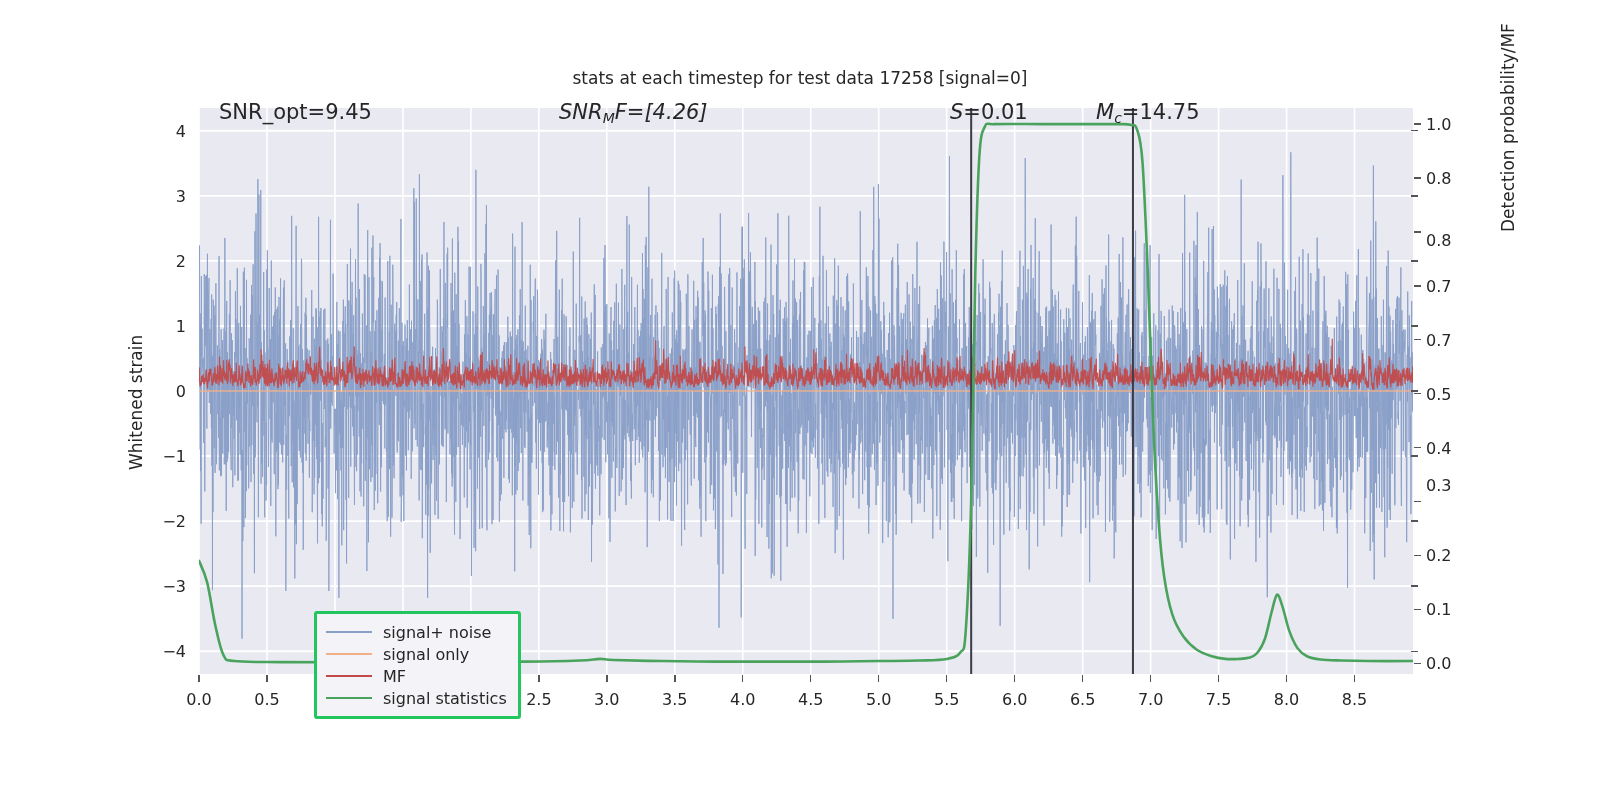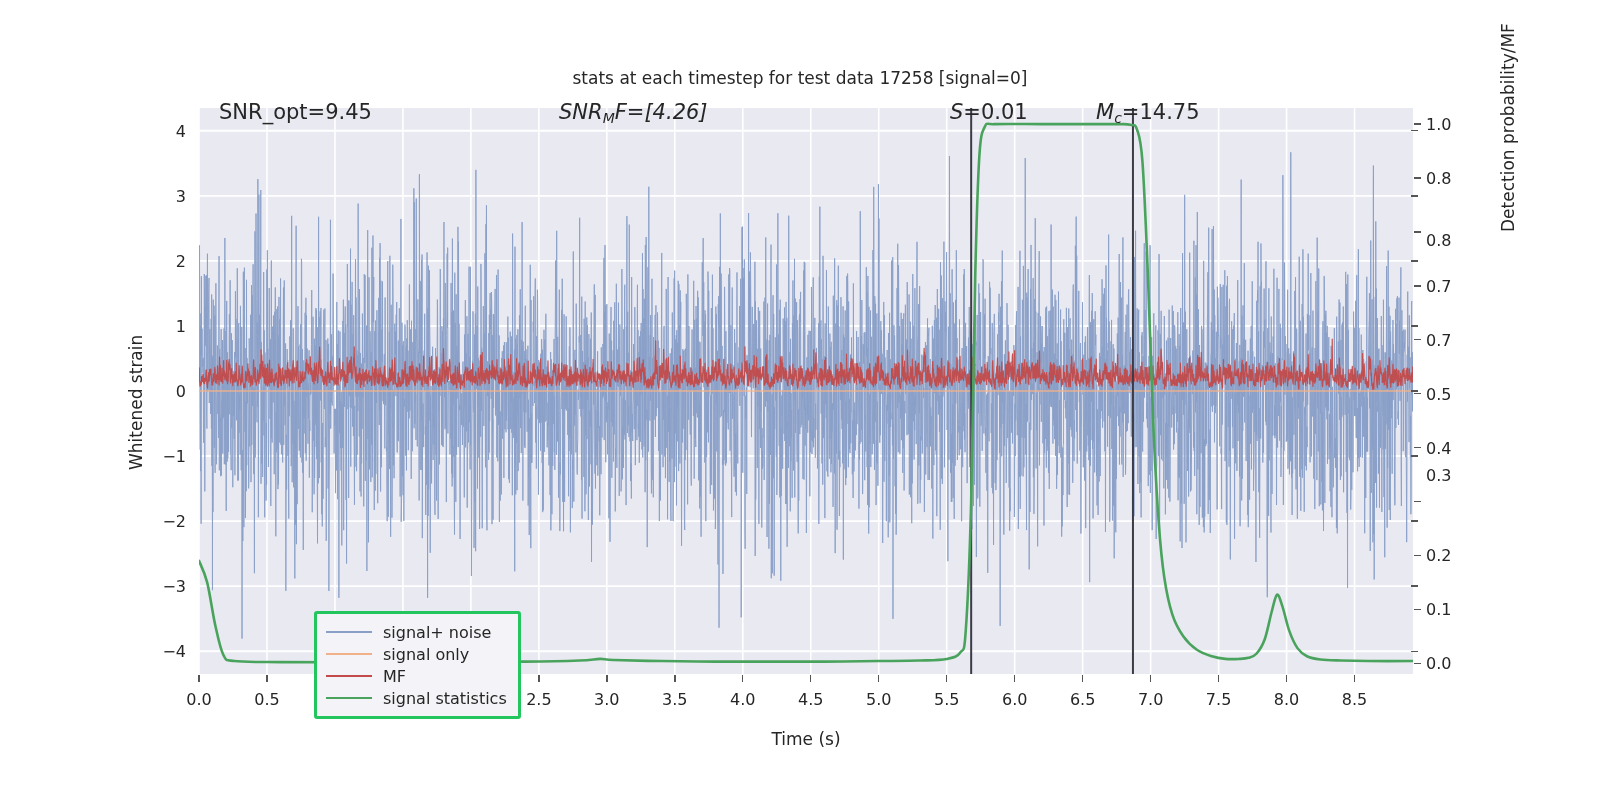--- a/index.html
+++ b/index.html
@@ -66,21 +66,20 @@
 </style>
 </head>
 <body>
 
 <div id="fig">
 
   <div id="title">stats at each timestep for test data 17258 [signal=0]</div>
 
   <div id="ylabel-left">Whitened strain</div>
   <div id="ylabel-right">Detection probability/MF</div>
-  <div id="xlabel">Time (s)</div>
 
   <div id="axes">
     <svg id="plotsvg" viewBox="0 0 1214 566" preserveAspectRatio="none">
       <g id="gridlines">
           <line x1="0" y1="0" x2="0" y2="566" stroke="#ffffff" stroke-width="1.6"></line>
           <line x1="67.97312430011199" y1="0" x2="67.97312430011199" y2="566" stroke="#ffffff" stroke-width="1.6"></line>
           <line x1="135.94624860022398" y1="0" x2="135.94624860022398" y2="566" stroke="#ffffff" stroke-width="1.6"></line>
           <line x1="203.91937290033596" y1="0" x2="203.91937290033596" y2="566" stroke="#ffffff" stroke-width="1.6"></line>
           <line x1="271.89249720044796" y1="0" x2="271.89249720044796" y2="566" stroke="#ffffff" stroke-width="1.6"></line>
           <line x1="339.8656215005599" y1="0" x2="339.8656215005599" y2="566" stroke="#ffffff" stroke-width="1.6"></line>
@@ -151,21 +150,21 @@
       <div class="tick-label ytick-r" style="top: 240px;">0.8</div>
       <div class="tickmark y-r" style="top: 231.281px;"></div>
       <div class="tick-label ytick-r" style="top: 285.886px;">0.7</div>
       <div class="tickmark y-r" style="top: 285.186px;"></div>
       <div class="tick-label ytick-r" style="top: 339.79px;">0.7</div>
       <div class="tickmark y-r" style="top: 339.09px;"></div>
       <div class="tick-label ytick-r" style="top: 393.695px;">0.5</div>
       <div class="tickmark y-r" style="top: 392.995px;"></div>
       <div class="tick-label ytick-r" style="top: 447.6px;">0.4</div>
       <div class="tickmark y-r" style="top: 446.9px;"></div>
-      <div class="tick-label ytick-r" style="top: 475px;">0.3</div>
+      <div class="tick-label ytick-r" style="top: 485px;">0.3</div>
       <div class="tickmark y-r" style="top: 500.805px;"></div>
       <div class="tick-label ytick-r" style="top: 555.41px;">0.2</div>
       <div class="tickmark y-r" style="top: 554.71px;"></div>
       <div class="tick-label ytick-r" style="top: 609.314px;">0.1</div>
       <div class="tickmark y-r" style="top: 608.614px;"></div>
       <div class="tick-label ytick-r" style="top: 663.219px;">0.0</div>
       <div class="tickmark y-r" style="top: 662.519px;"></div>
       <div class="tick-label xtick" style="left: 199px;">0.0</div>
       <div class="tickmark x" style="left: 198.3px;"></div>
       <div class="tick-label xtick" style="left: 266.973px;">0.5</div>

